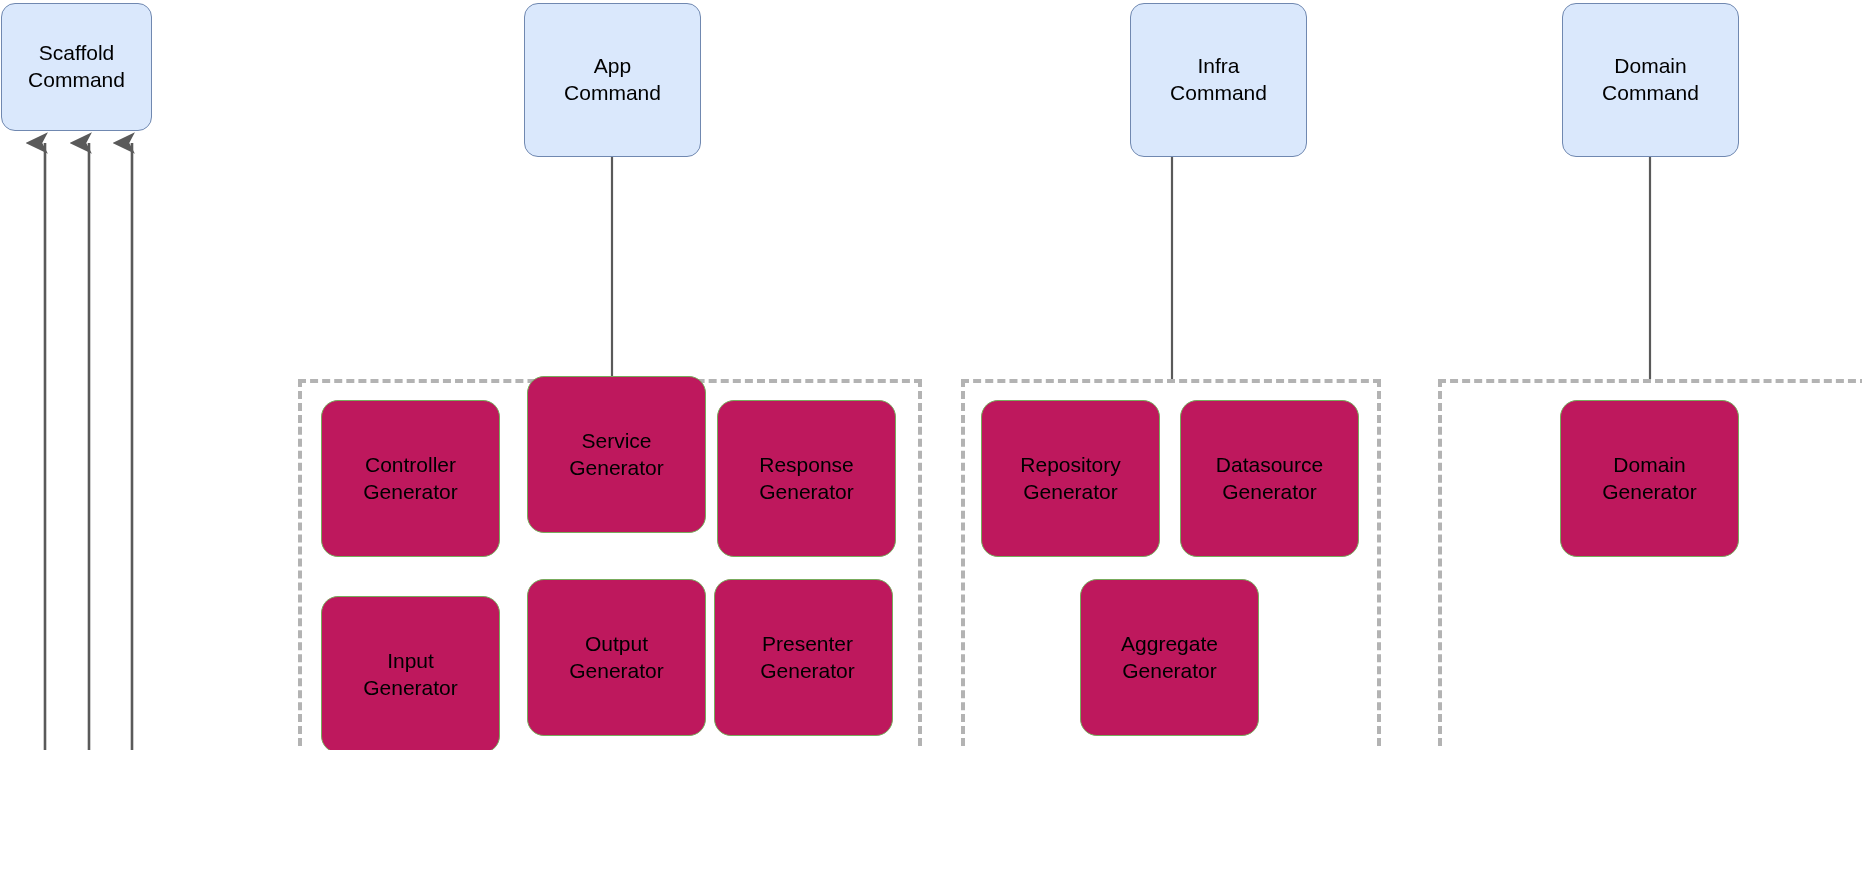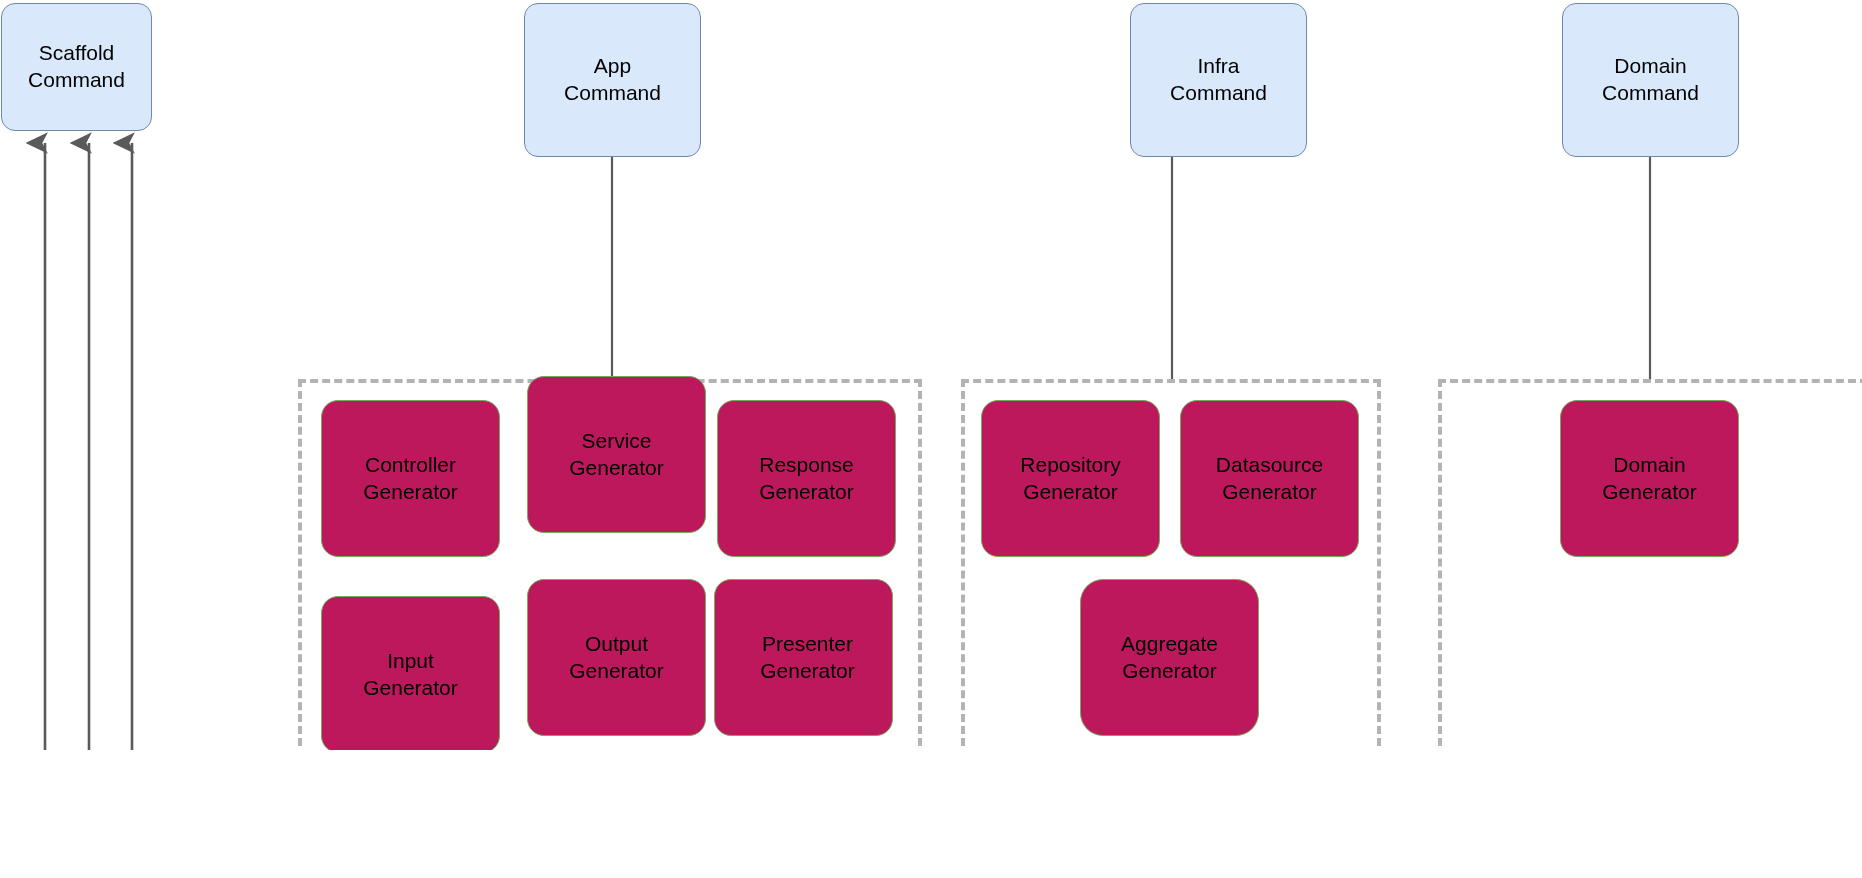--- a/index.html
+++ b/index.html
@@ -140,21 +140,21 @@
   </div>
 
   <div class="node gen-node" style="left:981px; top:400px; width:179px; height:157px;">
     <span class="node-label">Repository
 Generator</span>
   </div>
   <div class="node gen-node" style="left:1180px; top:400px; width:179px; height:157px;">
     <span class="node-label">Datasource
 Generator</span>
   </div>
-  <div class="node gen-node" style="left:1080px; top:579px; width:179px; height:157px;border-radius:23px;">
+  <div class="node gen-node" style="left:1080px; top:579px; width:179px; height:157px;">
     <span class="node-label">Aggregate
 Generator</span>
   </div>
 
   <div class="node gen-node" style="left:1560px; top:400px; width:179px; height:157px;">
     <span class="node-label">Domain
 Generator</span>
   </div>
 
 </div>

